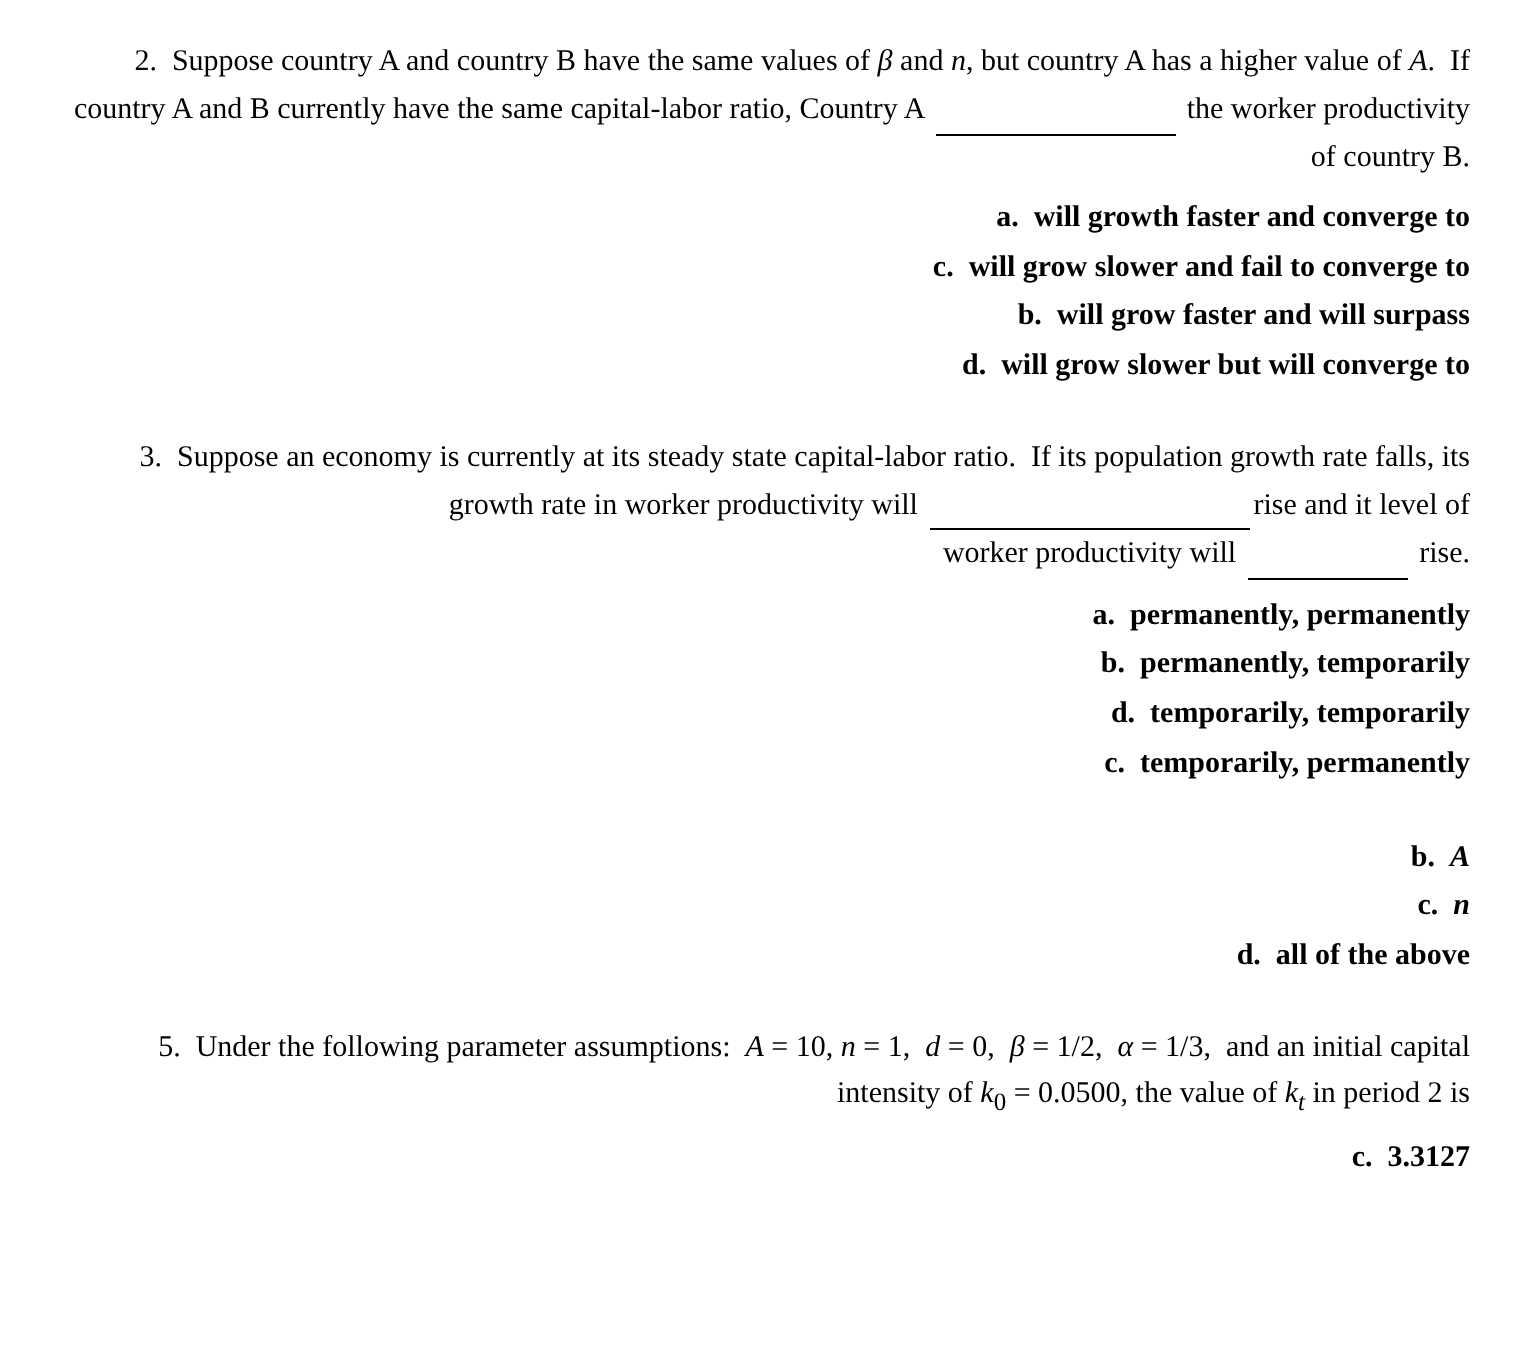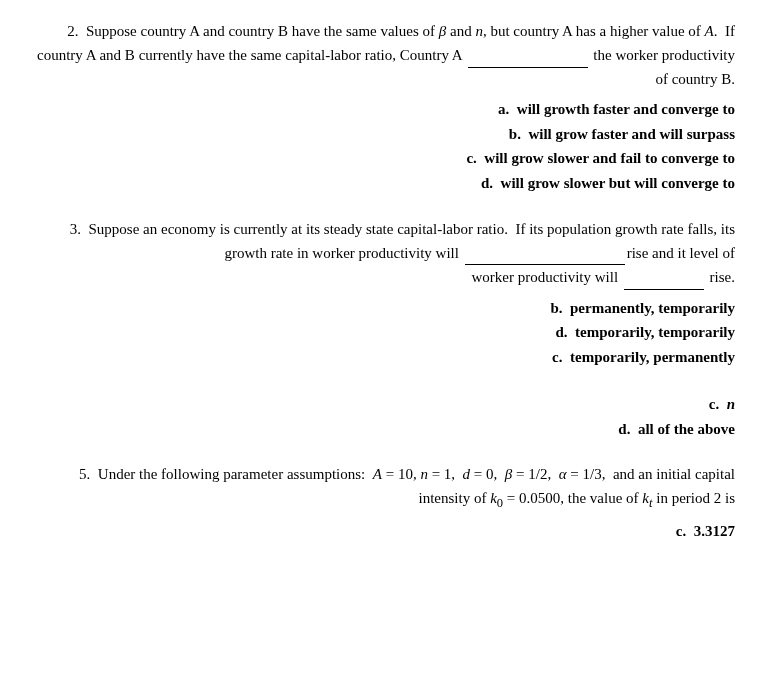--- a/index.html
+++ b/index.html
@@ -51,39 +51,41 @@
   </style>
 </head>
 <body>
 
 <div class="question-block">
   <div class="question-text">
     <span>2. &nbsp;Suppose country A and country B have the same values of <span class="math-symbol">β</span> and <span class="math-symbol">n</span>, but country A has a higher value of <span class="math-symbol">A</span>.&nbsp; If country A and B currently have the same capital-labor ratio, Country A <span class="underline">&nbsp;&nbsp;&nbsp;&nbsp;&nbsp;&nbsp;&nbsp;&nbsp;&nbsp;&nbsp;&nbsp;&nbsp;&nbsp;&nbsp;&nbsp;&nbsp;&nbsp;&nbsp;&nbsp;</span> the worker productivity of country B.</span>
   </div>
   <div class="choices">
     <span class="choice-item">a. &nbsp;will growth faster and converge to</span>
+    <span class="choice-item">c. &nbsp;will grow slower and fail to converge to</span>
     <span class="choice-item">b. &nbsp;will grow faster and will surpass</span>
-    <span class="choice-item">c. &nbsp;will grow slower and fail to converge to</span>
     <span class="choice-item">d. &nbsp;will grow slower but will converge to</span>
   </div>
 </div>
 
 <div class="question-block">
   <div class="question-text">
     3. &nbsp;Suppose an economy is currently at its steady state capital-labor ratio.&nbsp; If its population growth rate falls, its growth rate in worker productivity will <span class="underline underline-long">&nbsp;&nbsp;&nbsp;&nbsp;&nbsp;&nbsp;&nbsp;&nbsp;&nbsp;&nbsp;&nbsp;&nbsp;&nbsp;&nbsp;&nbsp;&nbsp;&nbsp;&nbsp;&nbsp;</span>rise and it level of<br>worker productivity will <span class="underline underline-short">&nbsp;&nbsp;&nbsp;&nbsp;&nbsp;&nbsp;&nbsp;&nbsp;&nbsp;&nbsp;</span> rise.
   </div>
   <div class="choices">
+    <span class="choice-item">a. &nbsp;permanently, permanently</span>
     <span class="choice-item">b. &nbsp;permanently, temporarily</span>
     <span class="choice-item">d. &nbsp;temporarily, temporarily</span>
     <span class="choice-item">c. &nbsp;temporarily, permanently</span>
   </div>
 </div>
 
 <div class="question-block">
   <div class="choices">
+    <span class="choice-item">b. &nbsp;<span class="math-symbol">A</span></span>
     <span class="choice-item">c. &nbsp;<span class="math-symbol">n</span></span>
     <span class="choice-item">d. &nbsp;all of the above</span>
   </div>
 </div>
 
 <div class="question-block">
   <div class="question-text">
     5. &nbsp;Under the following parameter assumptions: &nbsp;<span class="math-symbol">A</span> = 10, <span class="math-symbol">n</span> = 1, &nbsp;<span class="math-symbol">d</span> = 0, &nbsp;<span class="math-symbol">β</span> = 1/2, &nbsp;<span class="math-symbol">α</span> = 1/3, &nbsp;and an initial capital intensity of <span class="math-symbol">k</span><sub>0</sub> = 0.0500, the value of <span class="math-symbol">k</span><sub><span class="math-symbol">t</span></sub> in period 2 is
   </div>
   <div class="choices">

